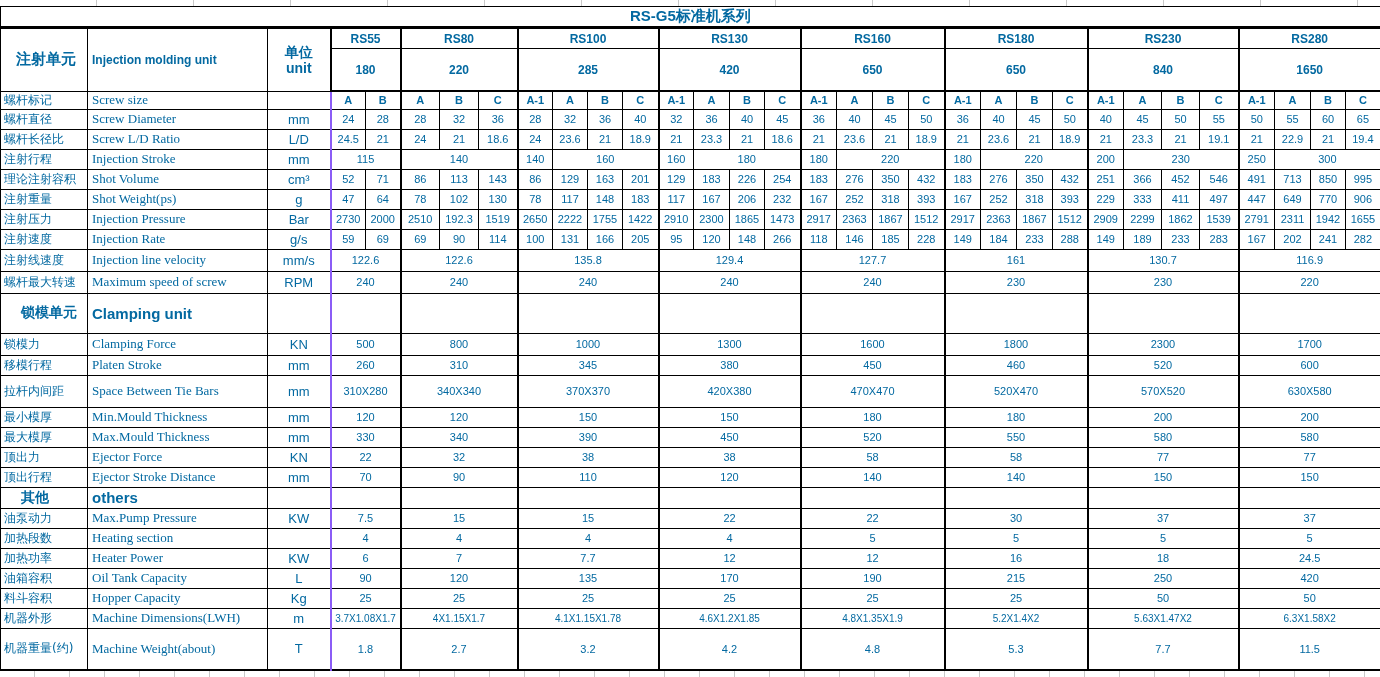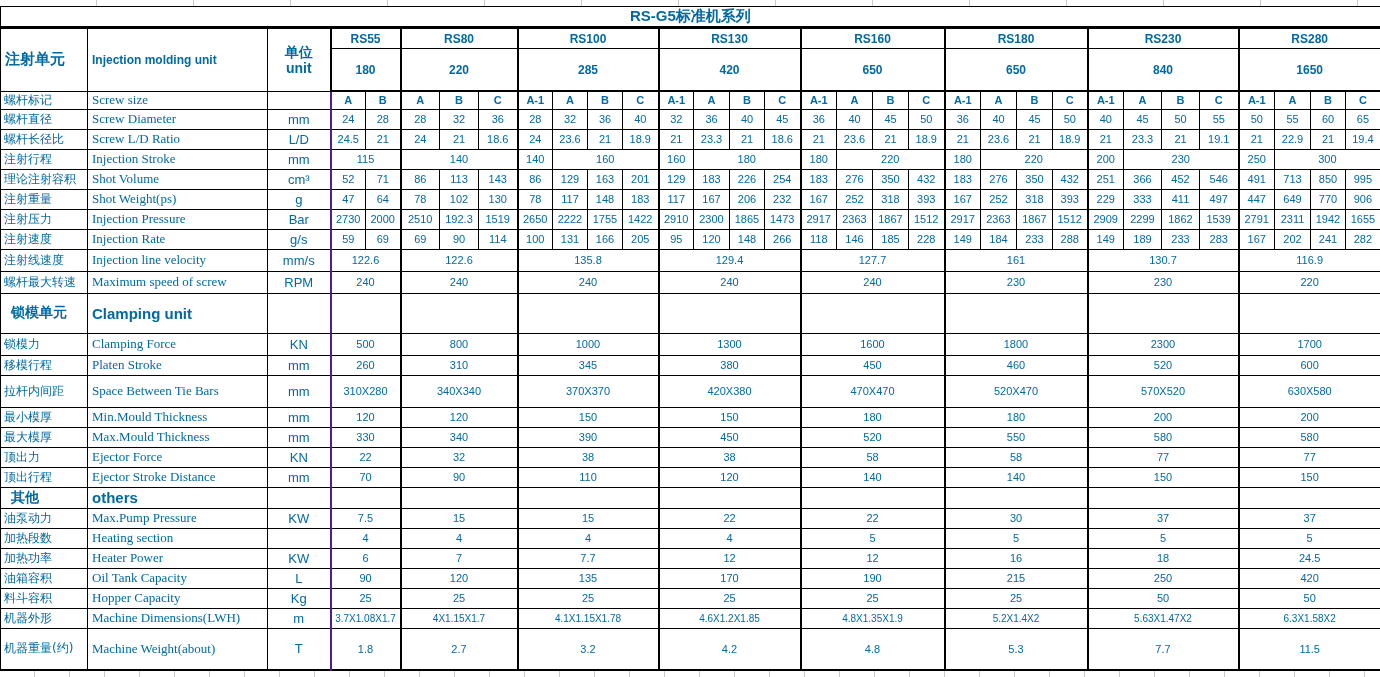--- a/index.html
+++ b/index.html
@@ -8,28 +8,28 @@
   .gridstrip.bottom{background:repeating-linear-gradient(to right,#ffffff 0 34px,#c9c9c9 34px 35px);border-top:0;}
   table{border-collapse:collapse;table-layout:fixed;width:1380px;
         border-left:1px solid #000;border-top:1px solid #000;
         border-right:2px solid #000;border-bottom:2px solid #000;}
   td,th{border:1px solid #000;padding:0;margin:0;text-align:center;vertical-align:middle;
         overflow:hidden;white-space:nowrap;font-weight:normal;}
   .title{font-weight:bold;font-size:15px;height:17px;border-bottom:3px solid #000;
          font-family:"Liberation Sans",sans-serif;}
   .mh{font-weight:bold;font-size:12px;height:19px;}
   .cap{font-weight:bold;font-size:12px;height:41px;border-bottom-width:2px;}
-  .hcn{font-weight:bold;font-size:15px;text-align:left;padding-left:4px;
+  .hcn{font-weight:bold;font-size:15px;text-align:center;padding-left:4px;
        font-family:"DejaVu Sans",sans-serif;}
   .hen{font-weight:bold;font-size:12px;text-align:left;padding-left:4px;}
   .hunit{font-weight:bold;font-size:14px;line-height:1.15;border-right:2px solid #000;}
   .cn{font-family:"DejaVu Sans",sans-serif;font-size:12px;text-align:left;padding-left:3px;}
   .en{font-family:"Liberation Serif",serif;font-size:13px;text-align:left;padding-left:4px;}
-  .unit{font-size:13px;border-right:2px solid #4c1d95;}
-  .sec-cn{font-family:"DejaVu Sans",sans-serif;font-weight:bold;font-size:14px;text-align:left;padding-left:10px;}
+  .unit{font-size:13px;border-right:2px solid #8b5cf6;}
+  .sec-cn{font-family:"DejaVu Sans",sans-serif;font-weight:bold;font-size:14px;text-align:left;padding-left:20px;}
   .sec-en{font-family:"Liberation Sans",sans-serif;font-weight:bold;font-size:15px;text-align:left;padding-left:4px;}
   .num{font-size:11px;font-family:"Liberation Sans",sans-serif;}
   .sub{font-size:11px;font-weight:bold;}
   .fs10{font-size:10px;}
   .gs{border-left-width:2px;}
 </style>
 </head>
 <body>
 
 <div class="sheet">

